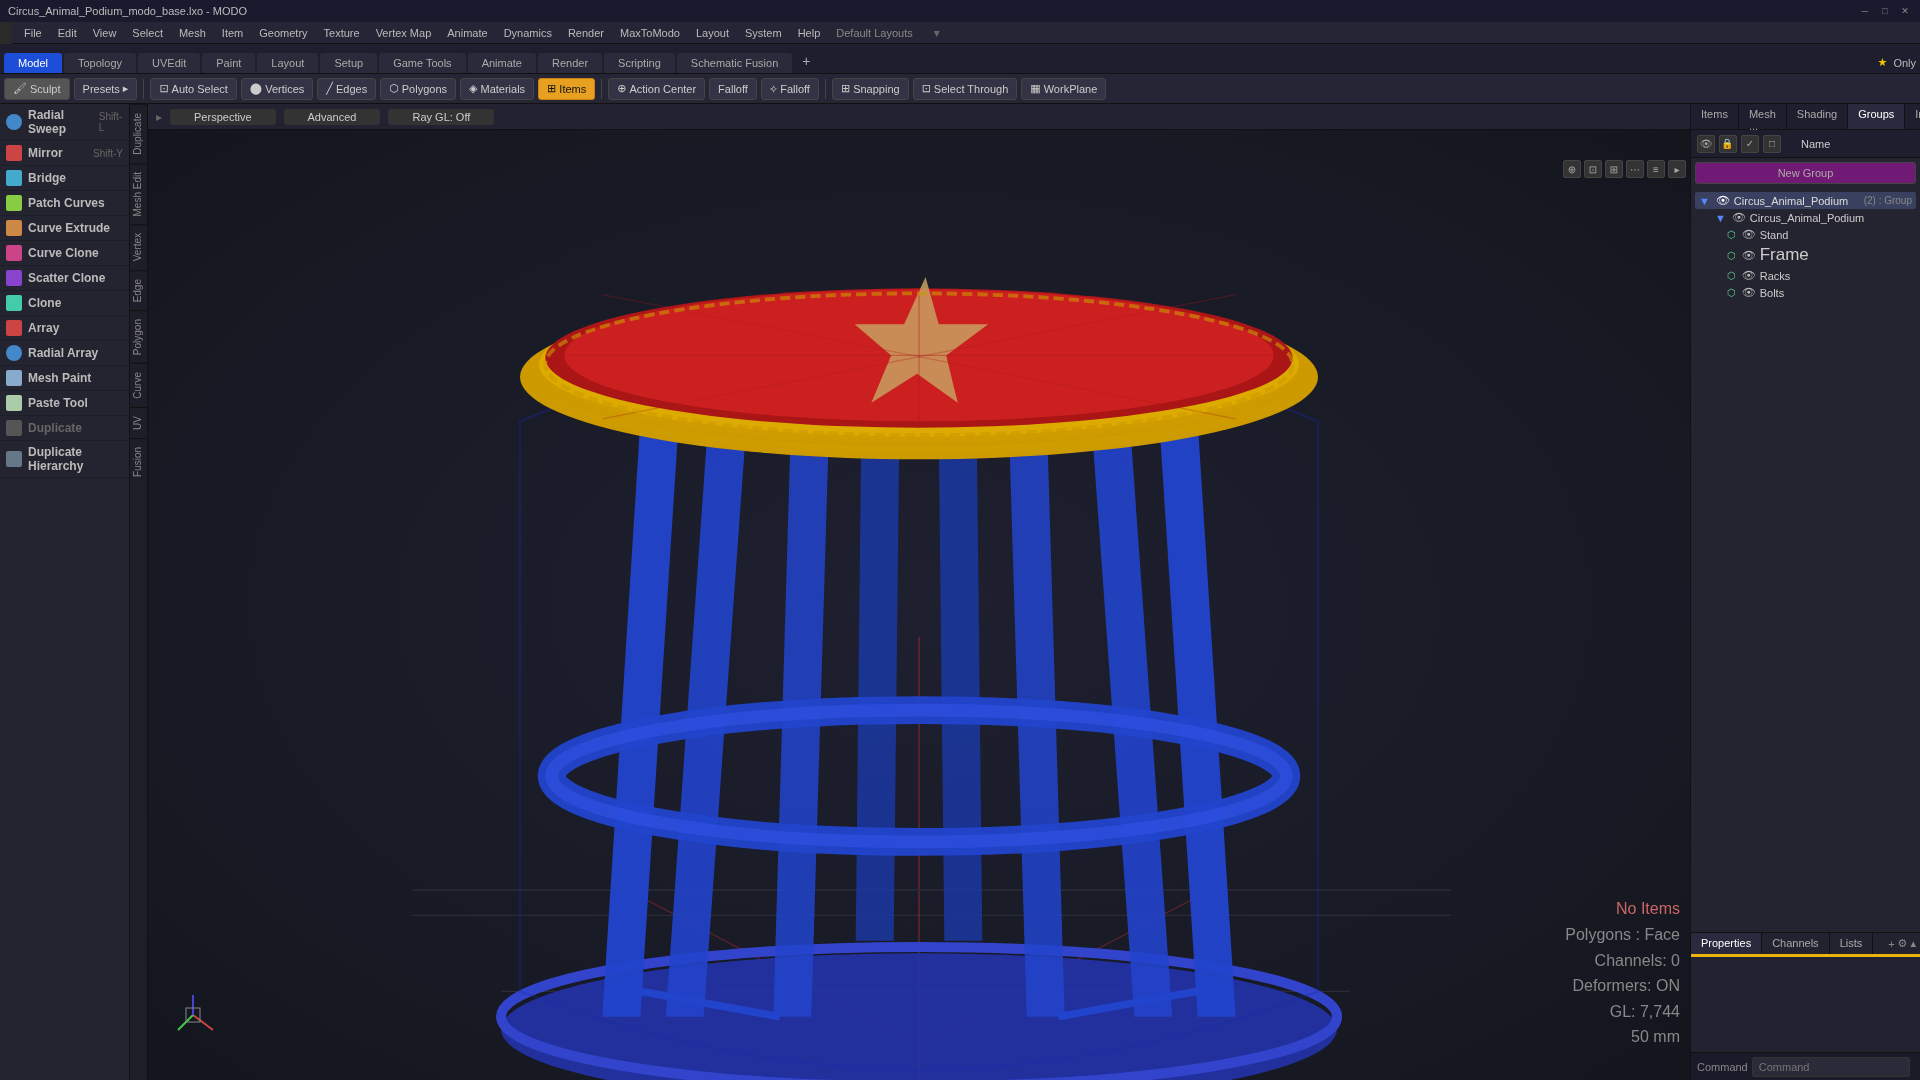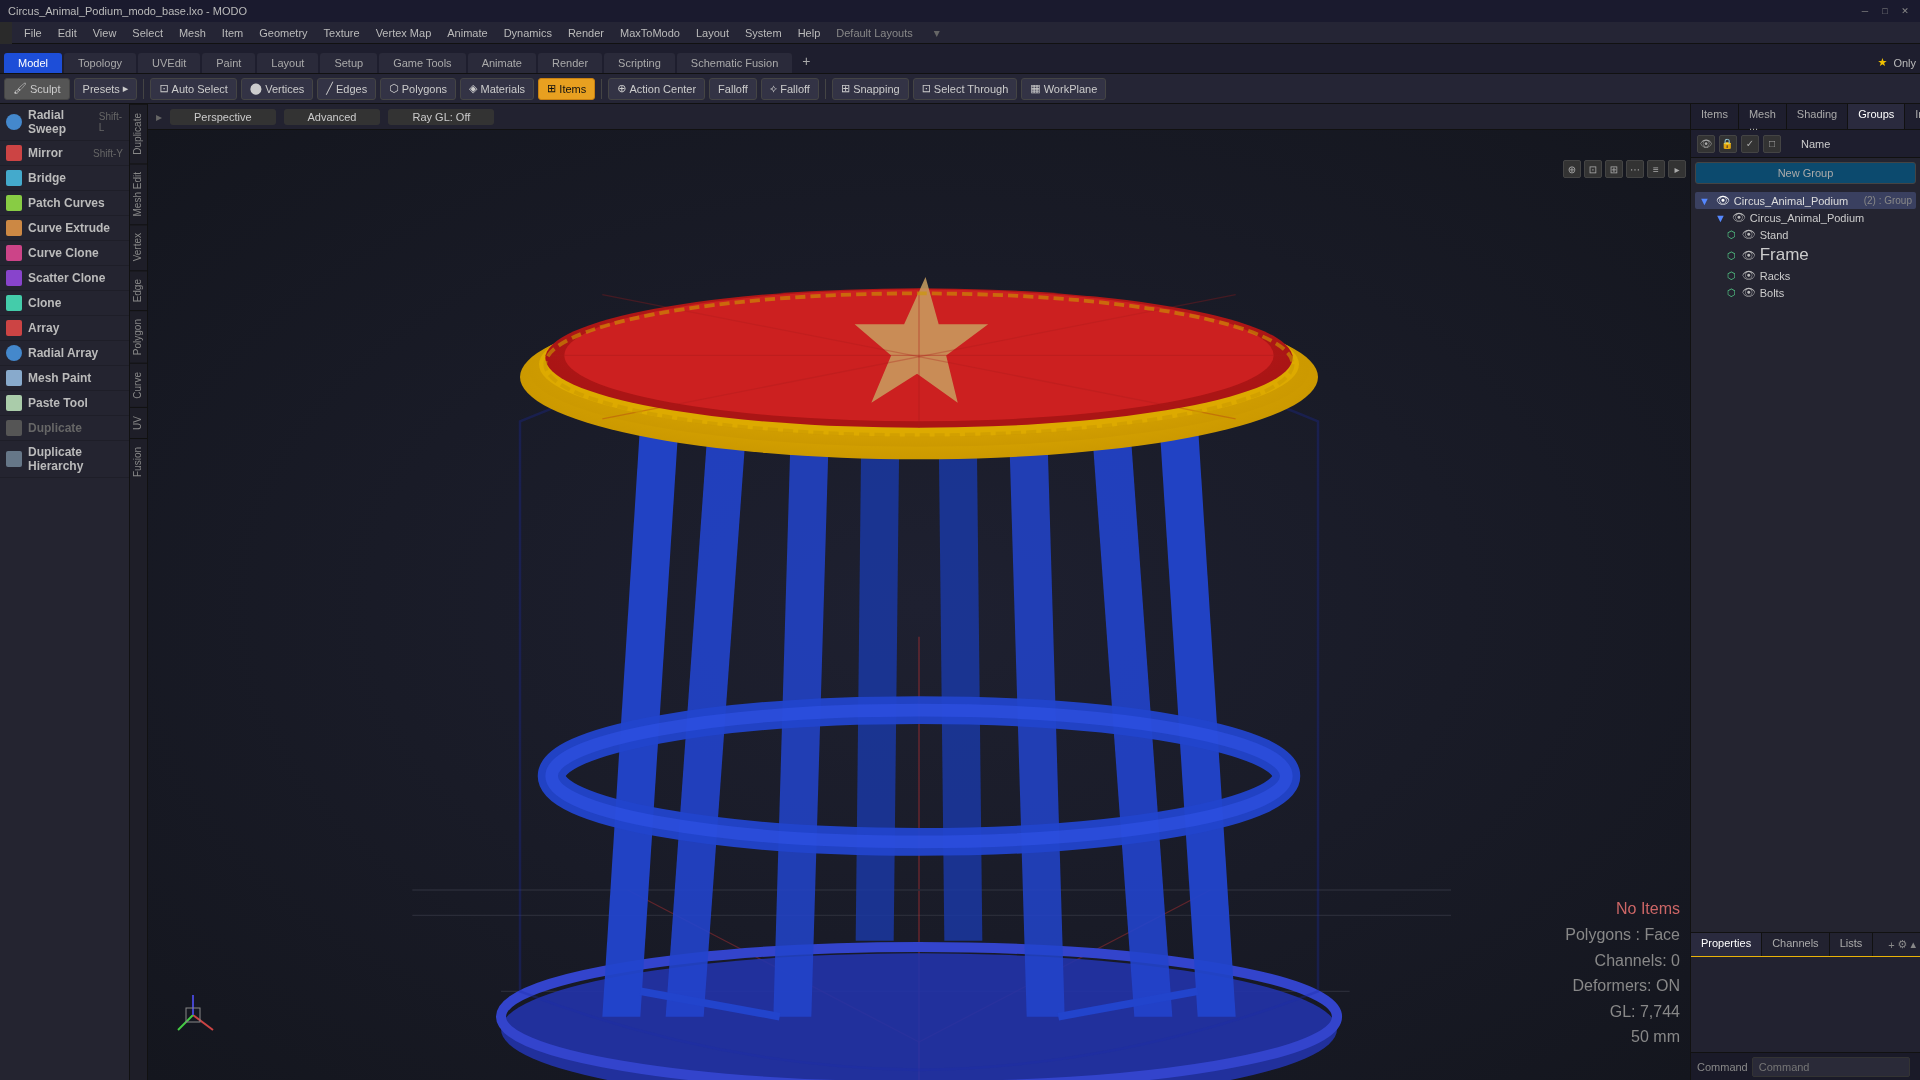--- a/index.html
+++ b/index.html
@@ -78,25 +78,25 @@
     #right-panel { width: 230px; background: #242430; border-left: 1px solid #111; display: flex; flex-direction: column; }
     #right-tabs { height: 26px; background: #1e1e2e; display: flex; border-bottom: 1px solid #111; }
     #right-tabs .rt { padding: 4px 10px; color: #aaa; font-size: 11px; cursor: pointer; border-right: 1px solid #111; }
     #right-tabs .rt.active { color: #fff; background: #2a2a3e; }
     #right-header { height: 28px; background: #1e1e2e; display: flex; align-items: center; padding: 0 6px; gap: 4px; border-bottom: 1px solid #111; }
     #right-header .rh-btn { width: 18px; height: 18px; background: #333; border: 1px solid #444; border-radius: 2px; display: flex; align-items: center; justify-content: center; font-size: 10px; cursor: pointer; color: #aaa; }
     #right-header .rh-label { color: #ccc; font-size: 11px; margin-left: 16px; }
     #tree-panel { flex: 1; overflow-y: auto; padding: 4px; }
     .tree-item { display: flex; align-items: center; gap: 4px; padding: 2px 4px; cursor: pointer; color: #bbb; font-size: 11px; border-radius: 2px; }
     .tree-item.selected { background: #3a4060; color: #fff; }
-    .new-group-btn { display: flex; align-items: center; justify-content: center; margin: 4px; height: 22px; background: #0c4a6e; color: #aaa; font-size: 11px; border: 1px solid #444; border-radius: 3px; cursor: pointer; }
+    .new-group-btn { display: flex; align-items: center; justify-content: center; margin: 4px; height: 22px; background: #701a75; color: #aaa; font-size: 11px; border: 1px solid #444; border-radius: 3px; cursor: pointer; }
 
     
     #right-bottom { height: 120px; background: #222230; border-top: 1px solid #111; }
-    #right-bottom-tabs { height: 24px; display: flex; border-bottom: 1px solid #eab308; }
+    #right-bottom-tabs { height: 24px; display: flex; border-bottom: 3px solid #eab308; }
     #right-bottom-tabs .rbt { padding: 4px 10px; color: #aaa; font-size: 11px; cursor: pointer; border-right: 1px solid #111; }
     #right-bottom-tabs .rbt.active { color: #fff; background: #2a2a3e; }
 
     
     .vp-info { position: absolute; bottom: 30px; right: 10px; text-align: right; color: #888; font-size: 16px; line-height: 1.6; }
 
     
     .axis-indicator { position: absolute; bottom: 40px; left: 20px; width: 50px; height: 50px; }
 
     

